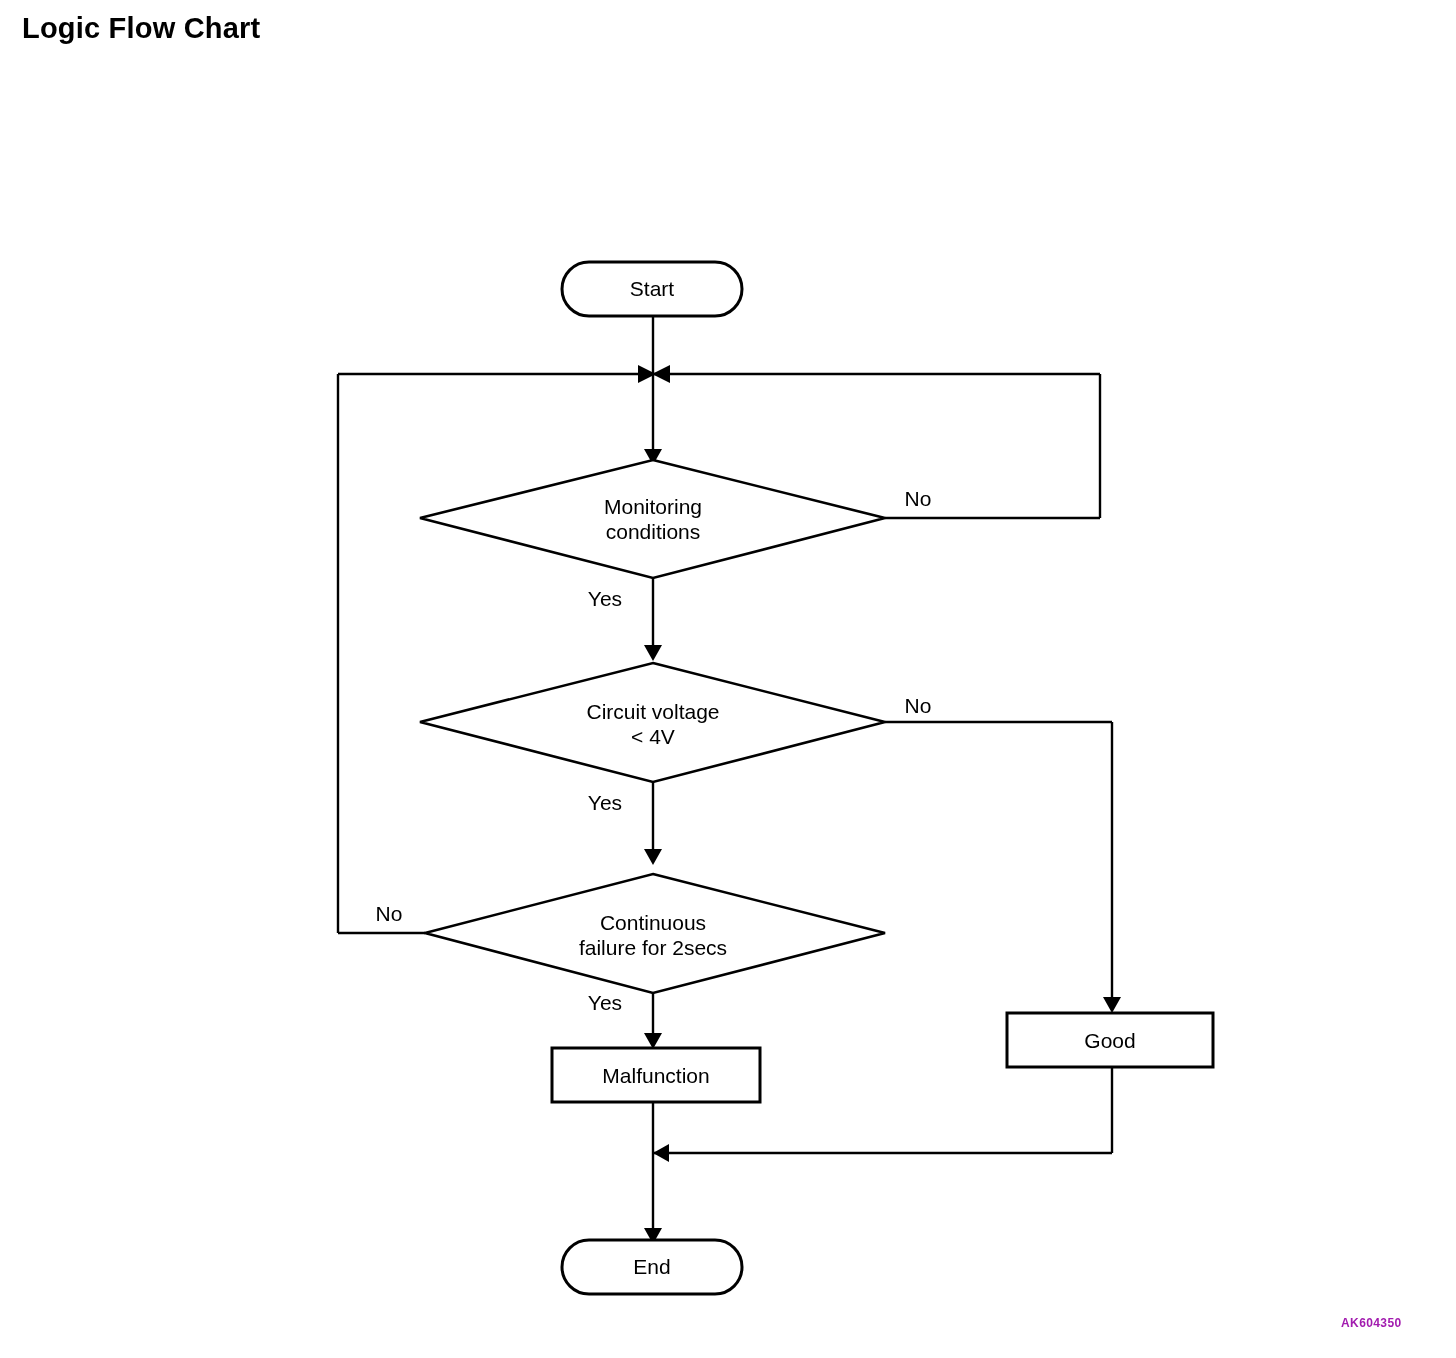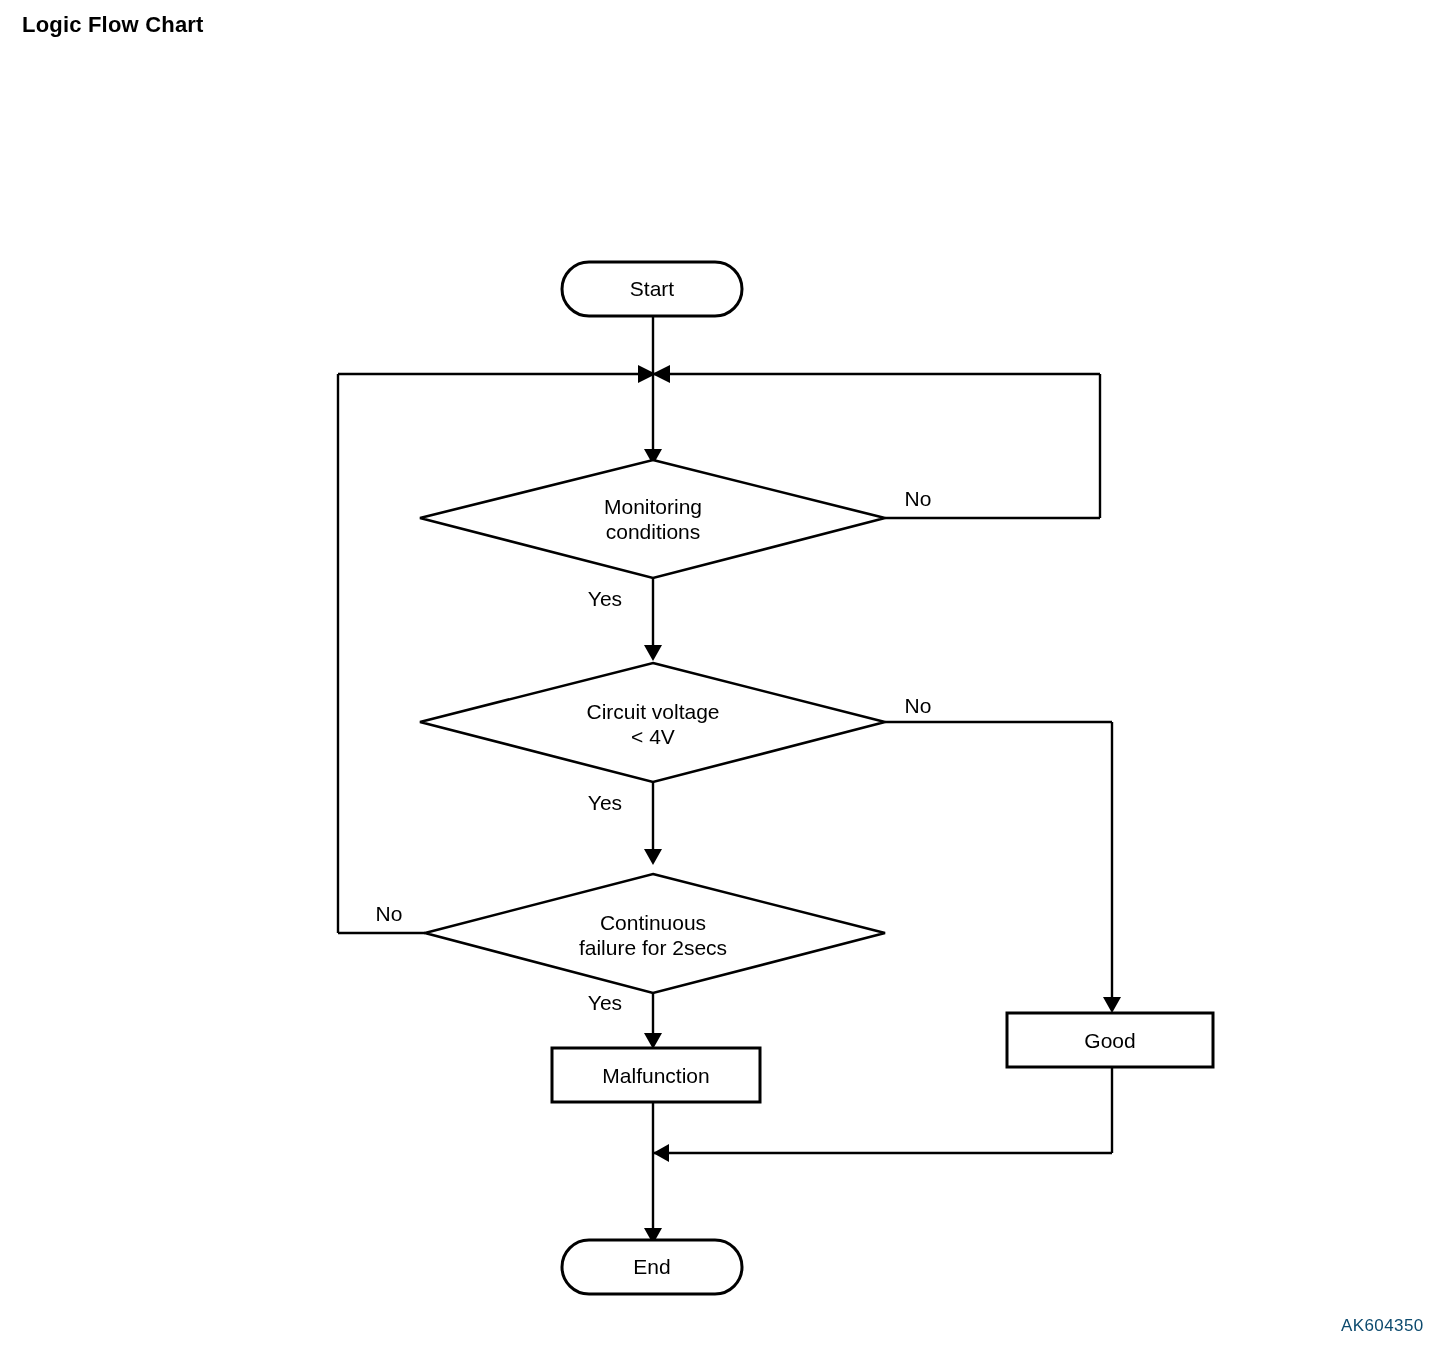--- a/index.html
+++ b/index.html
@@ -11,33 +11,33 @@
     width: 1456px;
     height: 1358px;
     position: relative;
     font-family: "Liberation Sans", sans-serif;
     overflow: hidden;
   }
   #page-title {
     position: absolute;
     left: 22px;
     top: 12px;
-    font-size: 22px;
+    font-size: 29px;
     font-weight: bold;
     color: #000000;
     letter-spacing: 0.2px;
     white-space: nowrap;
   }
   #figure-code {
     position: absolute;
     left: 1341px;
     top: 1316px;
-    font-size: 17px;
-    font-weight: normal;
-    color: #0c4a6e;
+    font-size: 12px;
+    font-weight: bold;
+    color: #a21caf;
     letter-spacing: 0.4px;
     white-space: nowrap;
   }
   #flow-svg {
     position: absolute;
     left: 0;
     top: 0;
     width: 1456px;
     height: 1358px;
   }

